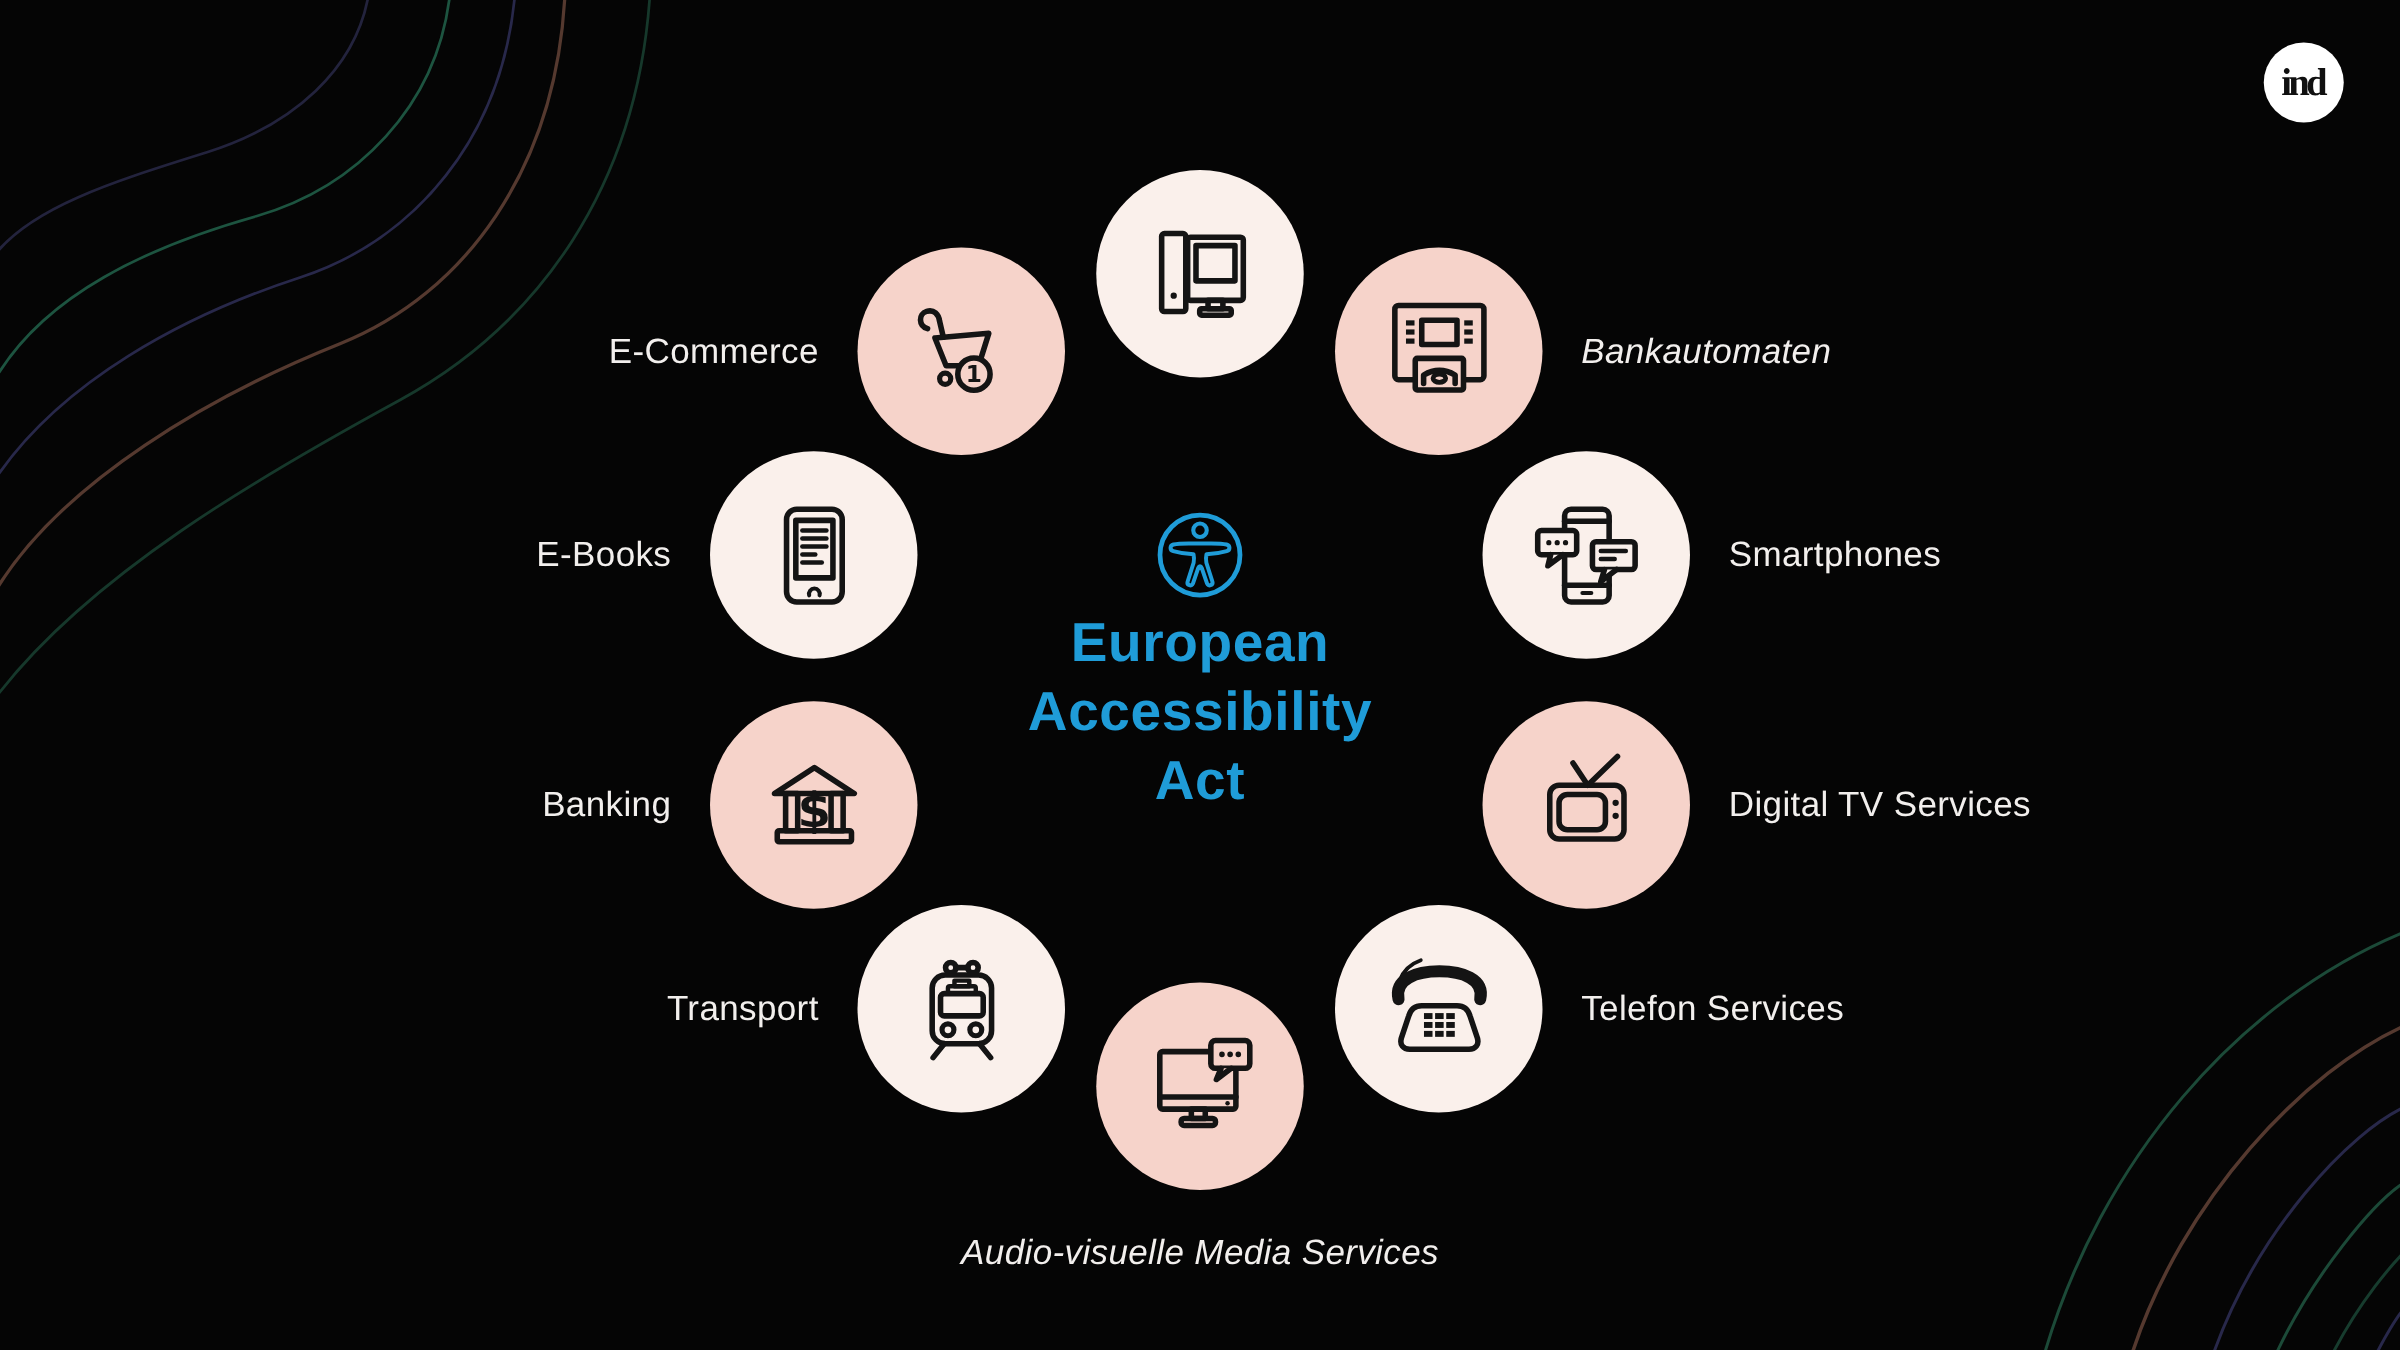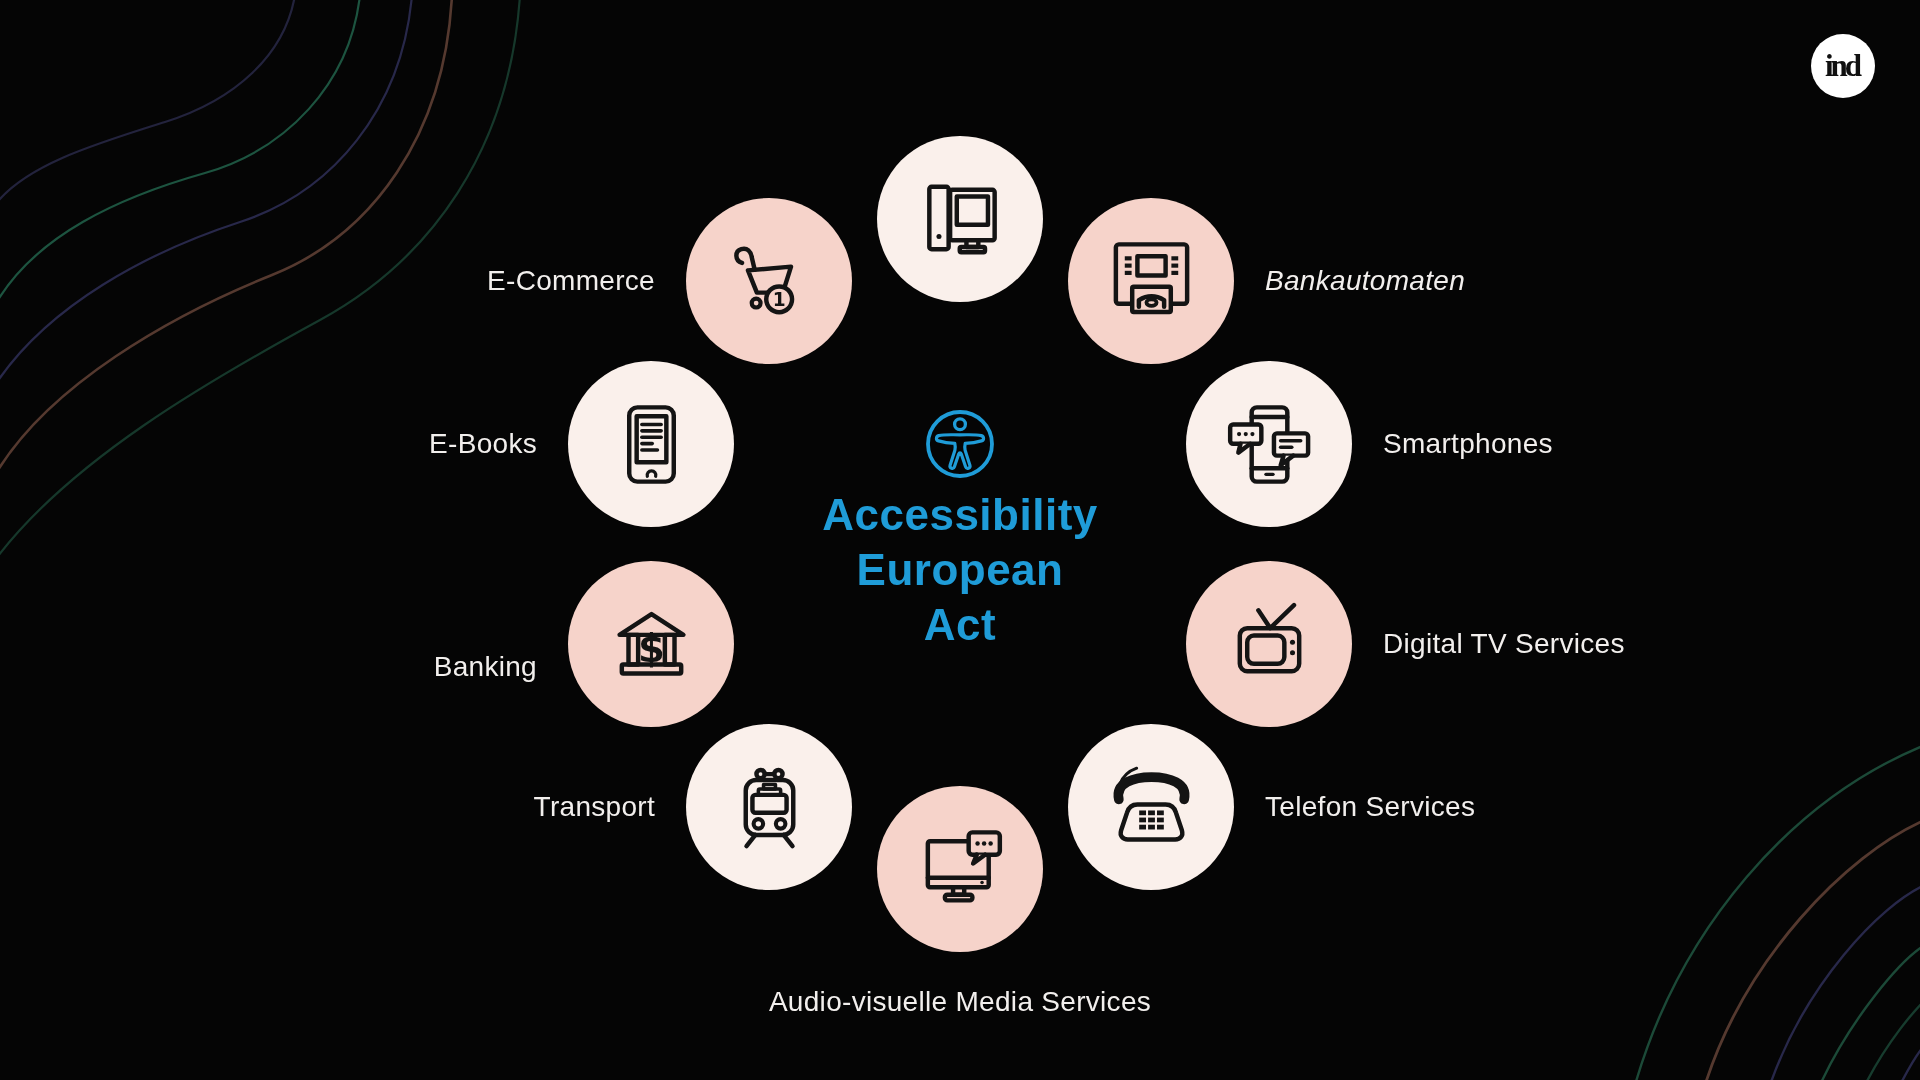--- a/index.html
+++ b/index.html
@@ -53,24 +53,24 @@
   .pos7{left:568px;top:561px;}   
   .pos8{left:568px;top:361px;}   
   .pos9{left:686px;top:198px;}   
 
   
   .label{
     position:absolute;color:var(--label-color,#F2EFED);font-size:28px;line-height:40px;
     white-space:nowrap;letter-spacing:.3px;
   }
   .lbl-computer{left:760px;top:76px;width:400px;text-align:center;}
-  .lbl-av{left:610px;top:982px;width:700px;text-align:center;}
+  .lbl-av{left:610px;top:982px;width:700px;text-align:center;font-style:italic;}
   .lbl-ecommerce{right:1265px;top:261px;text-align:right;}
   .lbl-ebooks{right:1383px;top:424px;text-align:left;}
-  .lbl-banking{right:1383px;top:624px;text-align:center;margin-top:23px;}
+  .lbl-banking{right:1383px;top:624px;text-align:center;}
   .lbl-transport{right:1265px;top:787px;text-align:center;}
   .lbl-bankautomaten{left:1265px;top:261px;font-style:italic;}
   .lbl-smartphones{left:1383px;top:424px;}
   .lbl-tv{left:1383px;top:624px;}
   .lbl-telefon{left:1265px;top:787px;}
 </style>
 </head>
 <body>
 
 <div class="stage">
@@ -114,22 +114,22 @@
         L41.1 42.2
         C40.8 40.6 40.6 38 41.2 35.4
         C46 35.2 52 34.5 57.4 32.9
         C60.4 32 60.2 28.4 57.2 27.6
         C52 26.3 46 26.8 36 26.8
         C26 26.8 20 26.3 14.8 27.6 Z"></path>
     </g>
   </svg>
 
   <div class="title">
+    <div>European</div>
     <div>Accessibility</div>
-    <div>European</div>
     <div>Act</div>
   </div>
 
   <div class="circle light pos0">
     <svg class="icon" viewBox="0 0 64 64">
       <g class="outline">
         <rect x="25" y="12" width="30" height="34" rx="1.5"></rect>
         <rect x="29.5" y="16.5" width="21" height="19"></rect>
         <rect class="bgfill" x="36" y="46" width="8" height="4.5"></rect>
         <rect x="31.5" y="50.5" width="17" height="3.5" rx="1"></rect>

